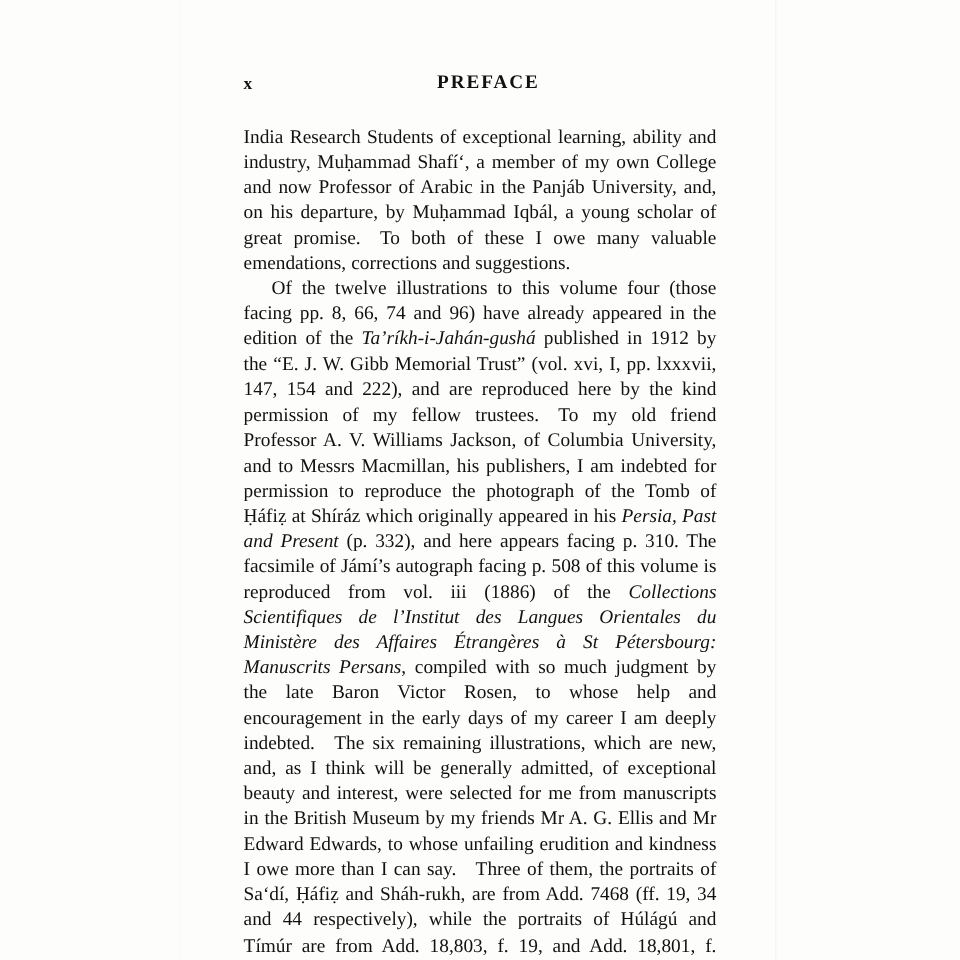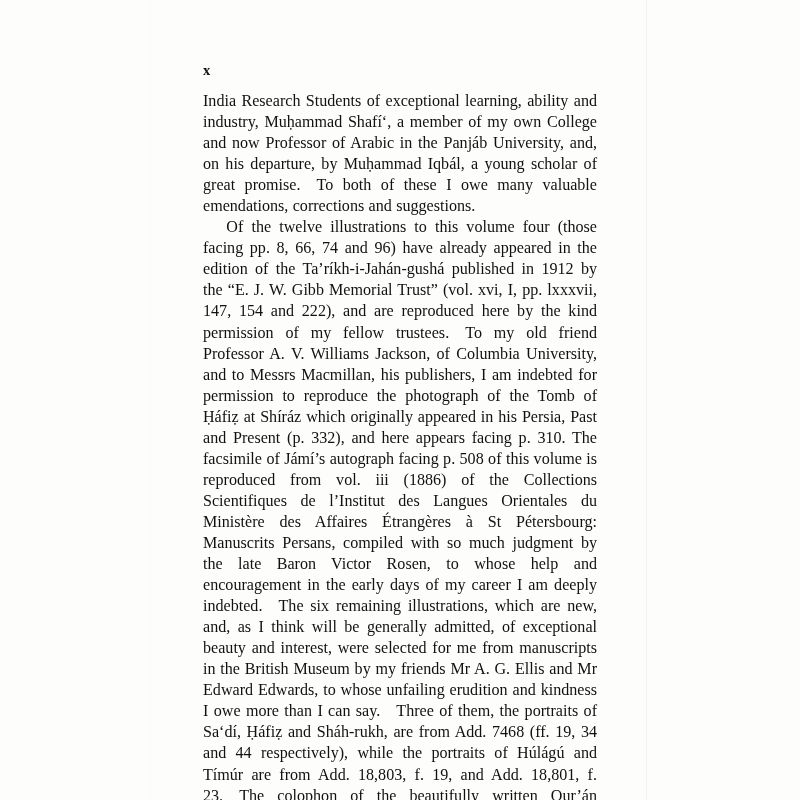--- a/index.html
+++ b/index.html
@@ -76,40 +76,41 @@
     font-size: 16.1px;
     line-height: 21.05px;
     text-align: justify;
     text-align-last: left;
     text-indent: 1.45em;
     hyphens: manual;
     word-spacing: 0.02em;
   }
   #paragraph-1 {
     text-indent: 0;
-    margin-top: 2px;
+    margin-top: 16px;
   }
   #paragraph-2 {
     margin-top: 0;
   }
 
-  .title-italic { }
+  .title-italic { font-style: italic; }
   .shelfmark-bold { font-weight: normal; }
 </style>
 </head>
 <body>
 
 <div id="page-sheet">
   <div id="scan-edge-left"></div>
   <div id="scan-edge-right"></div>
 
   <div id="text-column">
 
     <div id="running-head">
       <span id="folio-number">x</span>
+      <span id="page-title">PREFACE</span>
     </div>
 
     <p class="body-paragraph" id="paragraph-1">India Research Students of exceptional learning, ability and industry, Muḥammad Shafí‘, a member of my own College and now Professor of Arabic in the Panjáb University, and, on his departure, by Muḥammad Iqbál, a young scholar of great promise. To both of these I owe many valuable emendations, corrections and suggestions.</p>
 
     <p class="body-paragraph" id="paragraph-2">Of the twelve illustrations to this volume four (those facing pp. 8, 66, 74 and 96) have already appeared in the edition of the <span class="title-italic">Ta’ríkh-i-Jahán-gushá</span> published in 1912 by the “E. J. W. Gibb Memorial Trust” (vol. xvi, I, pp. lxxxvii, 147, 154 and 222), and are reproduced here by the kind permission of my fellow trustees. To my old friend Professor A. V. Williams Jackson, of Columbia University, and to Messrs Macmillan, his publishers, I am indebted for permission to reproduce the photograph of the Tomb of Ḥáfiẓ at Shíráz which originally appeared in his <span class="title-italic">Persia, Past and Present</span> (p. 332), and here appears facing p. 310. The facsimile of Jámí’s autograph facing p. 508 of this volume is reproduced from vol. iii (1886) of the <span class="title-italic">Collections Scientifiques de l’Institut des Langues Orientales du Ministère des Affaires Étrangères à St Pétersbourg: Manuscrits Persans</span>, compiled with so much judgment by the late Baron Victor Rosen, to whose help and encouragement in the early days of my career I am deeply indebted. The six remaining illustrations, which are new, and, as I think will be generally admitted, of exceptional beauty and interest, were selected for me from manuscripts in the British Museum by my friends Mr A. G. Ellis and Mr Edward Edwards, to whose unfailing erudition and kindness I owe more than I can say. Three of them, the portraits of Sa‘dí, Ḥáfiẓ and Sháh-rukh, are from <span class="shelfmark-bold">Add. 7468</span> (ff. 19, 34 and 44 respectively), while the portraits of Húlágú and Tímúr are from <span class="shelfmark-bold">Add. 18,803</span>, f. 19, and <span class="shelfmark-bold">Add. 18,801</span>, f. 23. The colophon of the beautifully written <span class="title-italic">Qur’án</span> transcribed at Mawṣil in  710 ( 1310–11) for Úljáytú (Khudá-banda) and his two ministers Rashídu’d-Dín</p>
 
   </div>
 </div>
 
 </body></html>

